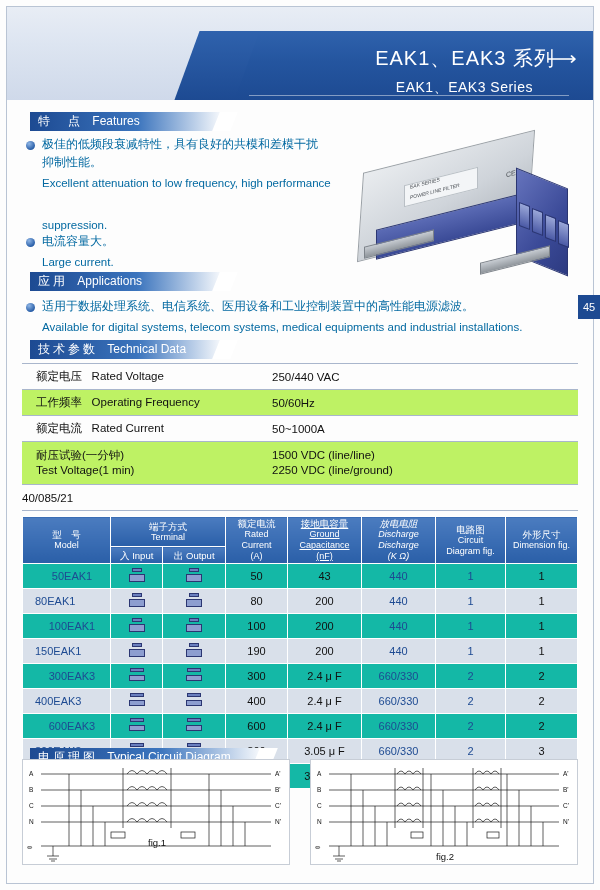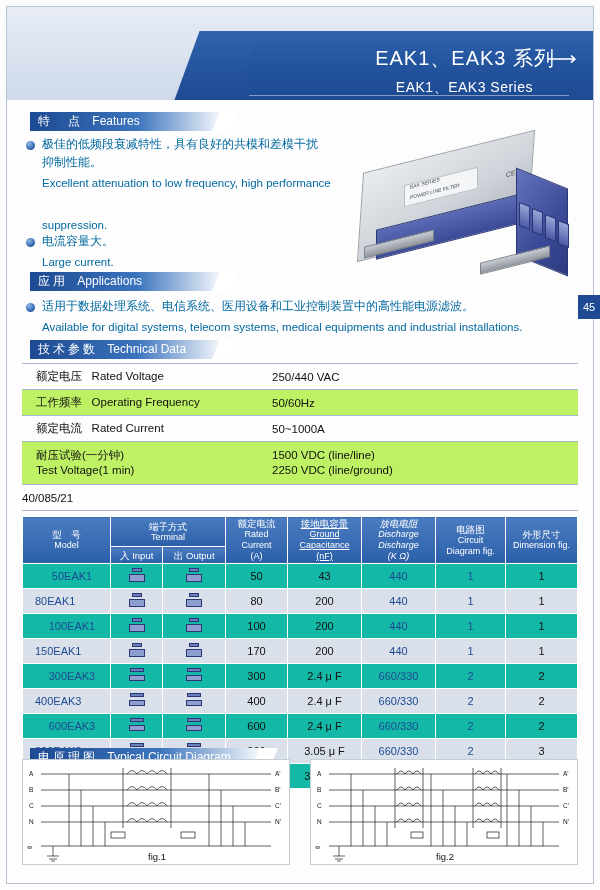--- a/index.html
+++ b/index.html
@@ -375,21 +375,21 @@
         <td>100</td>
         <td>200</td>
         <td class="blue">440</td>
         <td class="blue">1</td>
         <td>1</td>
       </tr>
       <tr class="even">
         <td class="model blue">150EAK1</td>
         <td><span class="ticon"><span class="t-top"></span><span class="t-bot"></span></span></td>
         <td><span class="ticon"><span class="t-top"></span><span class="t-bot"></span></span></td>
-        <td>170</td>
+        <td>190</td>
         <td>200</td>
         <td class="blue">440</td>
         <td class="blue">1</td>
         <td>1</td>
       </tr>
       <tr class="odd">
         <td class="model blue">300EAK3</td>
         <td><span class="ticon flat"><span class="t-top"></span><span class="t-bot"></span></span></td>
         <td><span class="ticon flat"><span class="t-top"></span><span class="t-bot"></span></span></td>
         <td>300</td>
@@ -487,21 +487,21 @@
             <text x="6" y="32">B</text>
           <text x="6" y="48">C</text>
             <text x="6" y="64">N</text>
           <text x="4" y="89">⏛</text>
           <text x="252" y="16">A'</text>
             <text x="252" y="32">B'</text>
           <text x="252" y="48">C'</text>
             <text x="252" y="64">N'</text>
         </g>
       </svg>
-      <div class="cdcap" style="bottom:2px;">fig.1</div>
+      <div class="cdcap" style="bottom:16px;">fig.1</div>
     </div>
 
     <div class="cdbox" style="left:288px;">
       <svg width="266" height="104" viewBox="0 0 266 104">
         <g stroke="#1a1a1a" stroke-width="0.7" fill="none">
           <line x1="18" y1="14" x2="248" y2="14"></line>
           <line x1="18" y1="30" x2="248" y2="30"></line>
           <line x1="18" y1="46" x2="248" y2="46"></line>
           <line x1="18" y1="62" x2="248" y2="62"></line>
           <line x1="18" y1="86" x2="248" y2="86"></line>

